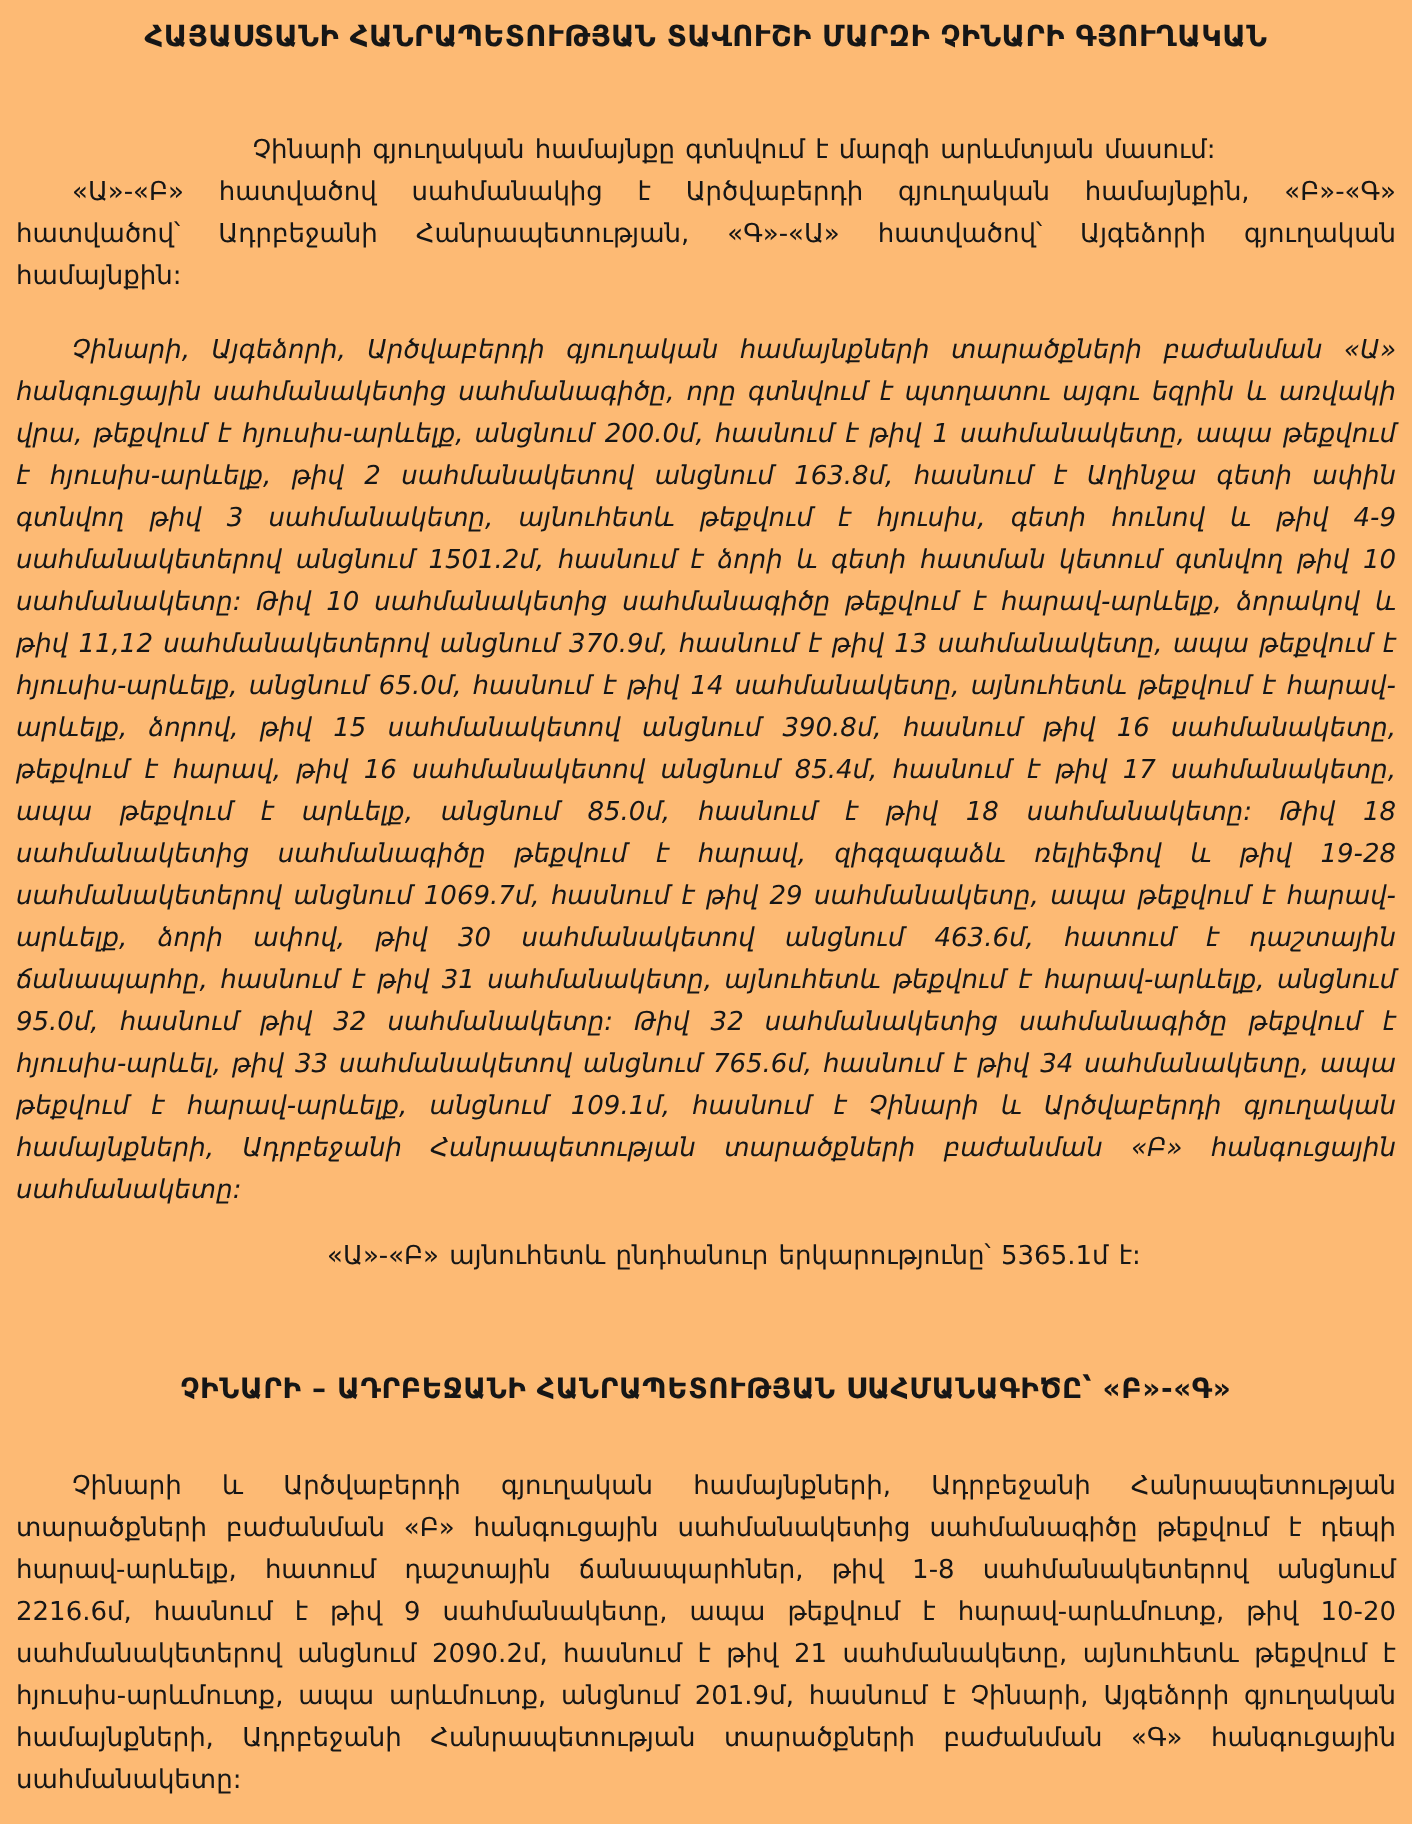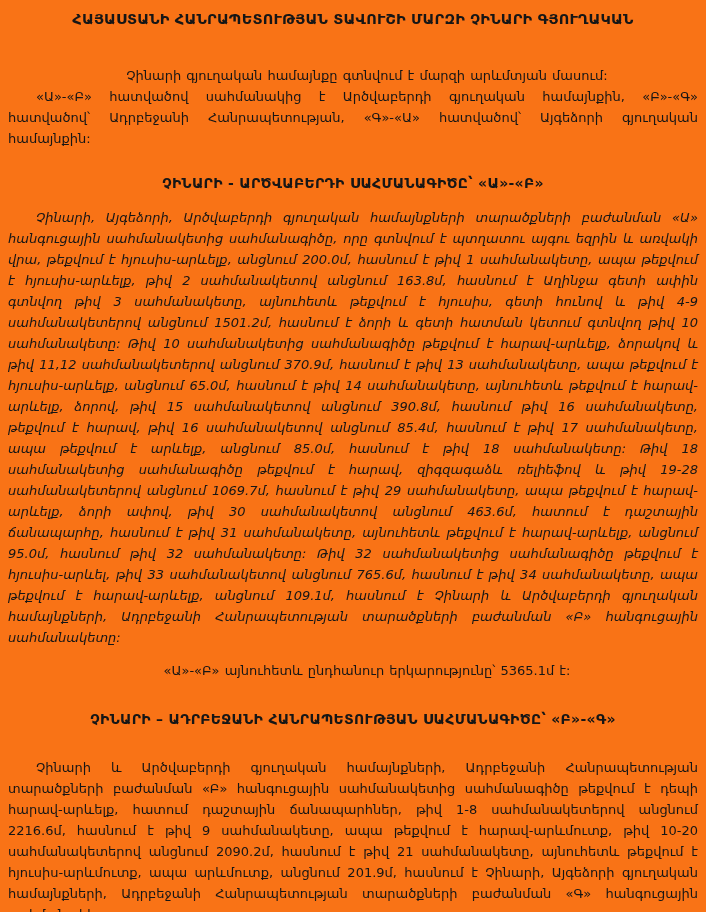--- a/index.html
+++ b/index.html
@@ -5,21 +5,21 @@
   html, body {
     margin: 0;
     padding: 0;
     background: #ffffff;
   }
   .page {
     position: relative;
     width: 706px;
     height: 912px;
     box-sizing: border-box;
-    background: #f97316;
+    background: #fdba74;
     color: #161616;
     font-family: "DejaVu Sans", sans-serif;
     padding: 8px 8px 0 8px;
     overflow: hidden;
   }
   .doc-title {
     text-align: center;
     font-weight: bold;
     font-size: 14.5px;
     line-height: 19px;
@@ -40,38 +40,37 @@
   .heading {
     text-align: center;
     font-weight: bold;
     font-size: 14px;
     letter-spacing: 0.3px;
     margin: 0;
   }
   .gap-h1 { margin-top: 26px; }
   .gap-body1 { margin-top: 16px; font-style: italic; }
   .gap-total { margin-top: 12px; }
-  .gap-h2 { margin-top: 30px; }
+  .gap-h2 { margin-top: 48px; }
   .gap-body2 { margin-top: 30px; }
 </style>
 </head>
 <body>
 
 <div class="page">
 
   <h1 class="doc-title">
     <span>ՀԱՅԱՍՏԱՆԻ ՀԱՆՐԱՊԵՏՈՒԹՅԱՆ ՏԱՎՈՒՇԻ ՄԱՐԶԻ ՉԻՆԱՐԻ ԳՅՈՒՂԱԿԱՆ</span><br>
   </h1>
 
   <p class="p indent gap-title">Չինարի գյուղական համայնքը գտնվում է մարզի արևմտյան մասում:</p>
 
 
   <p class="p indent just">«Ա»-«Բ» հատվածով սահմանակից է Արծվաբերդի գյուղական համայնքին, «Բ»-«Գ» հատվածով՝ Ադրբեջանի Հանրապետության, «Գ»-«Ա» հատվածով՝ Այգեձորի գյուղական համայնքին:</p>
 
-  <h2 class="heading gap-h1">ՉԻՆԱՐԻ - ԱՐԾՎԱԲԵՐԴԻ  ՍԱՀՄԱՆԱԳԻԾԸ՝  «Ա»-«Բ»</h2>
 
   <p class="p indent just gap-body1">Չինարի, Այգեձորի, Արծվաբերդի գյուղական համայնքների տարածքների բաժանման «Ա» հանգուցային սահմանակետից սահմանագիծը, որը գտնվում է պտղատու այգու եզրին և առվակի վրա, թեքվում է հյուսիս-արևելք, անցնում 200.0մ,  հասնում է թիվ 1 սահմանակետը, ապա թեքվում է հյուսիս-արևելք, թիվ 2 սահմանակետով անցնում 163.8մ, հասնում է Աղինջա գետի ափին գտնվող թիվ 3 սահմանակետը, այնուհետև թեքվում է հյուսիս, գետի հունով և թիվ 4-9 սահմանակետերով  անցնում 1501.2մ, հասնում է ձորի և գետի հատման կետում գտնվող թիվ 10 սահմանակետը: Թիվ 10 սահմանակետից սահմանագիծը թեքվում է հարավ-արևելք, ձորակով և թիվ 11,12 սահմանակետերով անցնում 370.9մ, հասնում է թիվ 13 սահմանակետը, ապա թեքվում է հյուսիս-արևելք, անցնում 65.0մ, հասնում է թիվ 14 սահմանակետը, այնուհետև թեքվում է  հարավ-արևելք, ձորով, թիվ 15 սահմանակետով  անցնում 390.8մ, հասնում թիվ 16 սահմանակետը, թեքվում է հարավ, թիվ 16 սահմանակետով անցնում 85.4մ, հասնում է թիվ 17 սահմանակետը, ապա թեքվում է արևելք, անցնում 85.0մ, հասնում է թիվ 18 սահմանակետը: Թիվ 18 սահմանակետից սահմանագիծը թեքվում է հարավ, զիգզագաձև ռելիեֆով և թիվ 19-28 սահմանակետերով անցնում 1069.7մ, հասնում է թիվ 29 սահմանակետը, ապա թեքվում է հարավ-արևելք, ձորի ափով, թիվ 30 սահմանակետով անցնում 463.6մ, հատում է դաշտային ճանապարհը, հասնում է թիվ 31 սահմանակետը, այնուհետև թեքվում է հարավ-արևելք, անցնում 95.0մ, հասնում թիվ 32 սահմանակետը: Թիվ 32 սահմանակետից սահմանագիծը թեքվում է հյուսիս-արևել, թիվ 33 սահմանակետով անցնում 765.6մ, հասնում է թիվ 34 սահմանակետը, ապա թեքվում է հարավ-արևելք, անցնում 109.1մ, հասնում է Չինարի և Արծվաբերդի գյուղական համայնքների, Ադրբեջանի Հանրապետության տարածքների բաժանման «Բ» հանգուցային սահմանակետը:</p>
 
   <p class="p indent gap-total">«Ա»-«Բ» այնուհետև ընդհանուր երկարությունը՝ 5365.1մ է:</p>
 
   <h2 class="heading gap-h2">ՉԻՆԱՐԻ – ԱԴՐԲԵՋԱՆԻ ՀԱՆՐԱՊԵՏՈՒԹՅԱՆ ՍԱՀՄԱՆԱԳԻԾԸ՝  «Բ»-«Գ»</h2>
 
   <p class="p indent just gap-body2">Չինարի և Արծվաբերդի գյուղական համայնքների, Ադրբեջանի Հանրապետության տարածքների բաժանման «Բ» հանգուցային սահմանակետից  սահմանագիծը թեքվում է դեպի հարավ-արևելք, հատում դաշտային ճանապարհներ, թիվ 1-8 սահմանակետերով անցնում 2216.6մ, հասնում է թիվ 9 սահմանակետը, ապա թեքվում է հարավ-արևմուտք, թիվ 10-20 սահմանակետերով անցնում 2090.2մ, հասնում է թիվ 21 սահմանակետը, այնուհետև թեքվում է հյուսիս-արևմուտք, ապա արևմուտք, անցնում 201.9մ, հասնում է Չինարի, Այգեձորի գյուղական համայնքների, Ադրբեջանի Հանրապետության տարածքների բաժանման «Գ» հանգուցային սահմանակետը:</p>
 
 </div>

